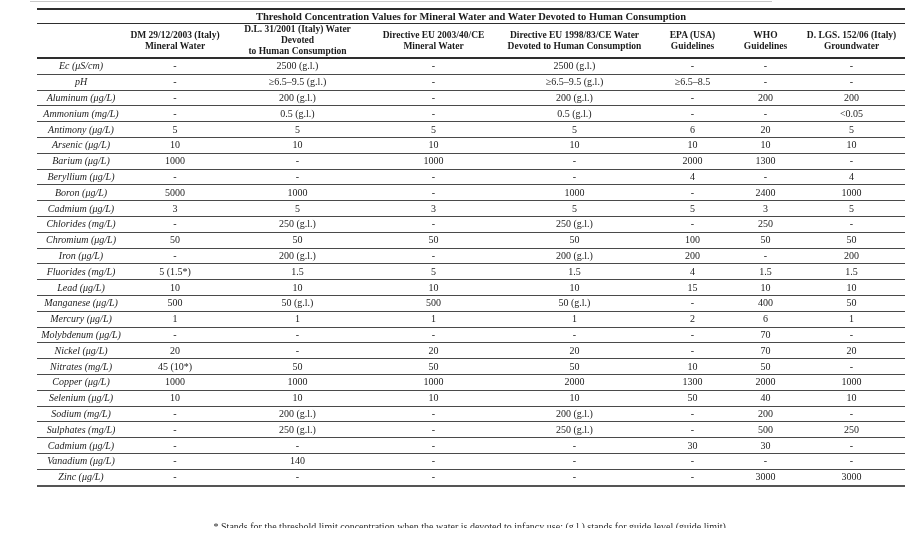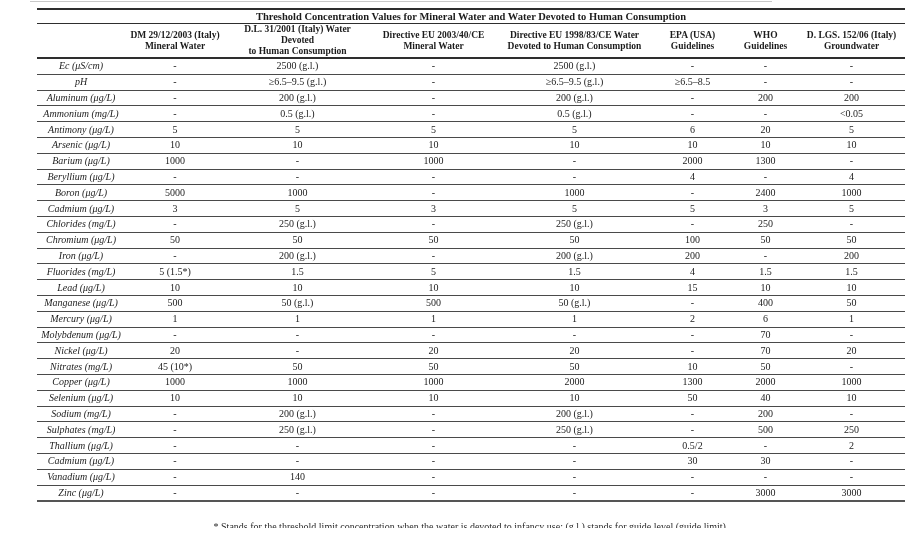--- a/index.html
+++ b/index.html
@@ -375,30 +375,20 @@
     <td class="param-cell">Sulphates (mg/L)</td>
     <td>-</td>
     <td>250 (g.l.)</td>
     <td>-</td>
     <td>250 (g.l.)</td>
     <td>-</td>
     <td>500</td>
     <td>250</td>
   </tr>
           <tr>
-    <td class="param-cell">Thallium (μg/L)</td>
-    <td>-</td>
-    <td>-</td>
-    <td>-</td>
-    <td>-</td>
-    <td>0.5/2</td>
-    <td>-</td>
-    <td>2</td>
-  </tr>
-          <tr>
     <td class="param-cell">Cadmium (μg/L)</td>
     <td>-</td>
     <td>-</td>
     <td>-</td>
     <td>-</td>
     <td>30</td>
     <td>30</td>
     <td>-</td>
   </tr>
           <tr>

